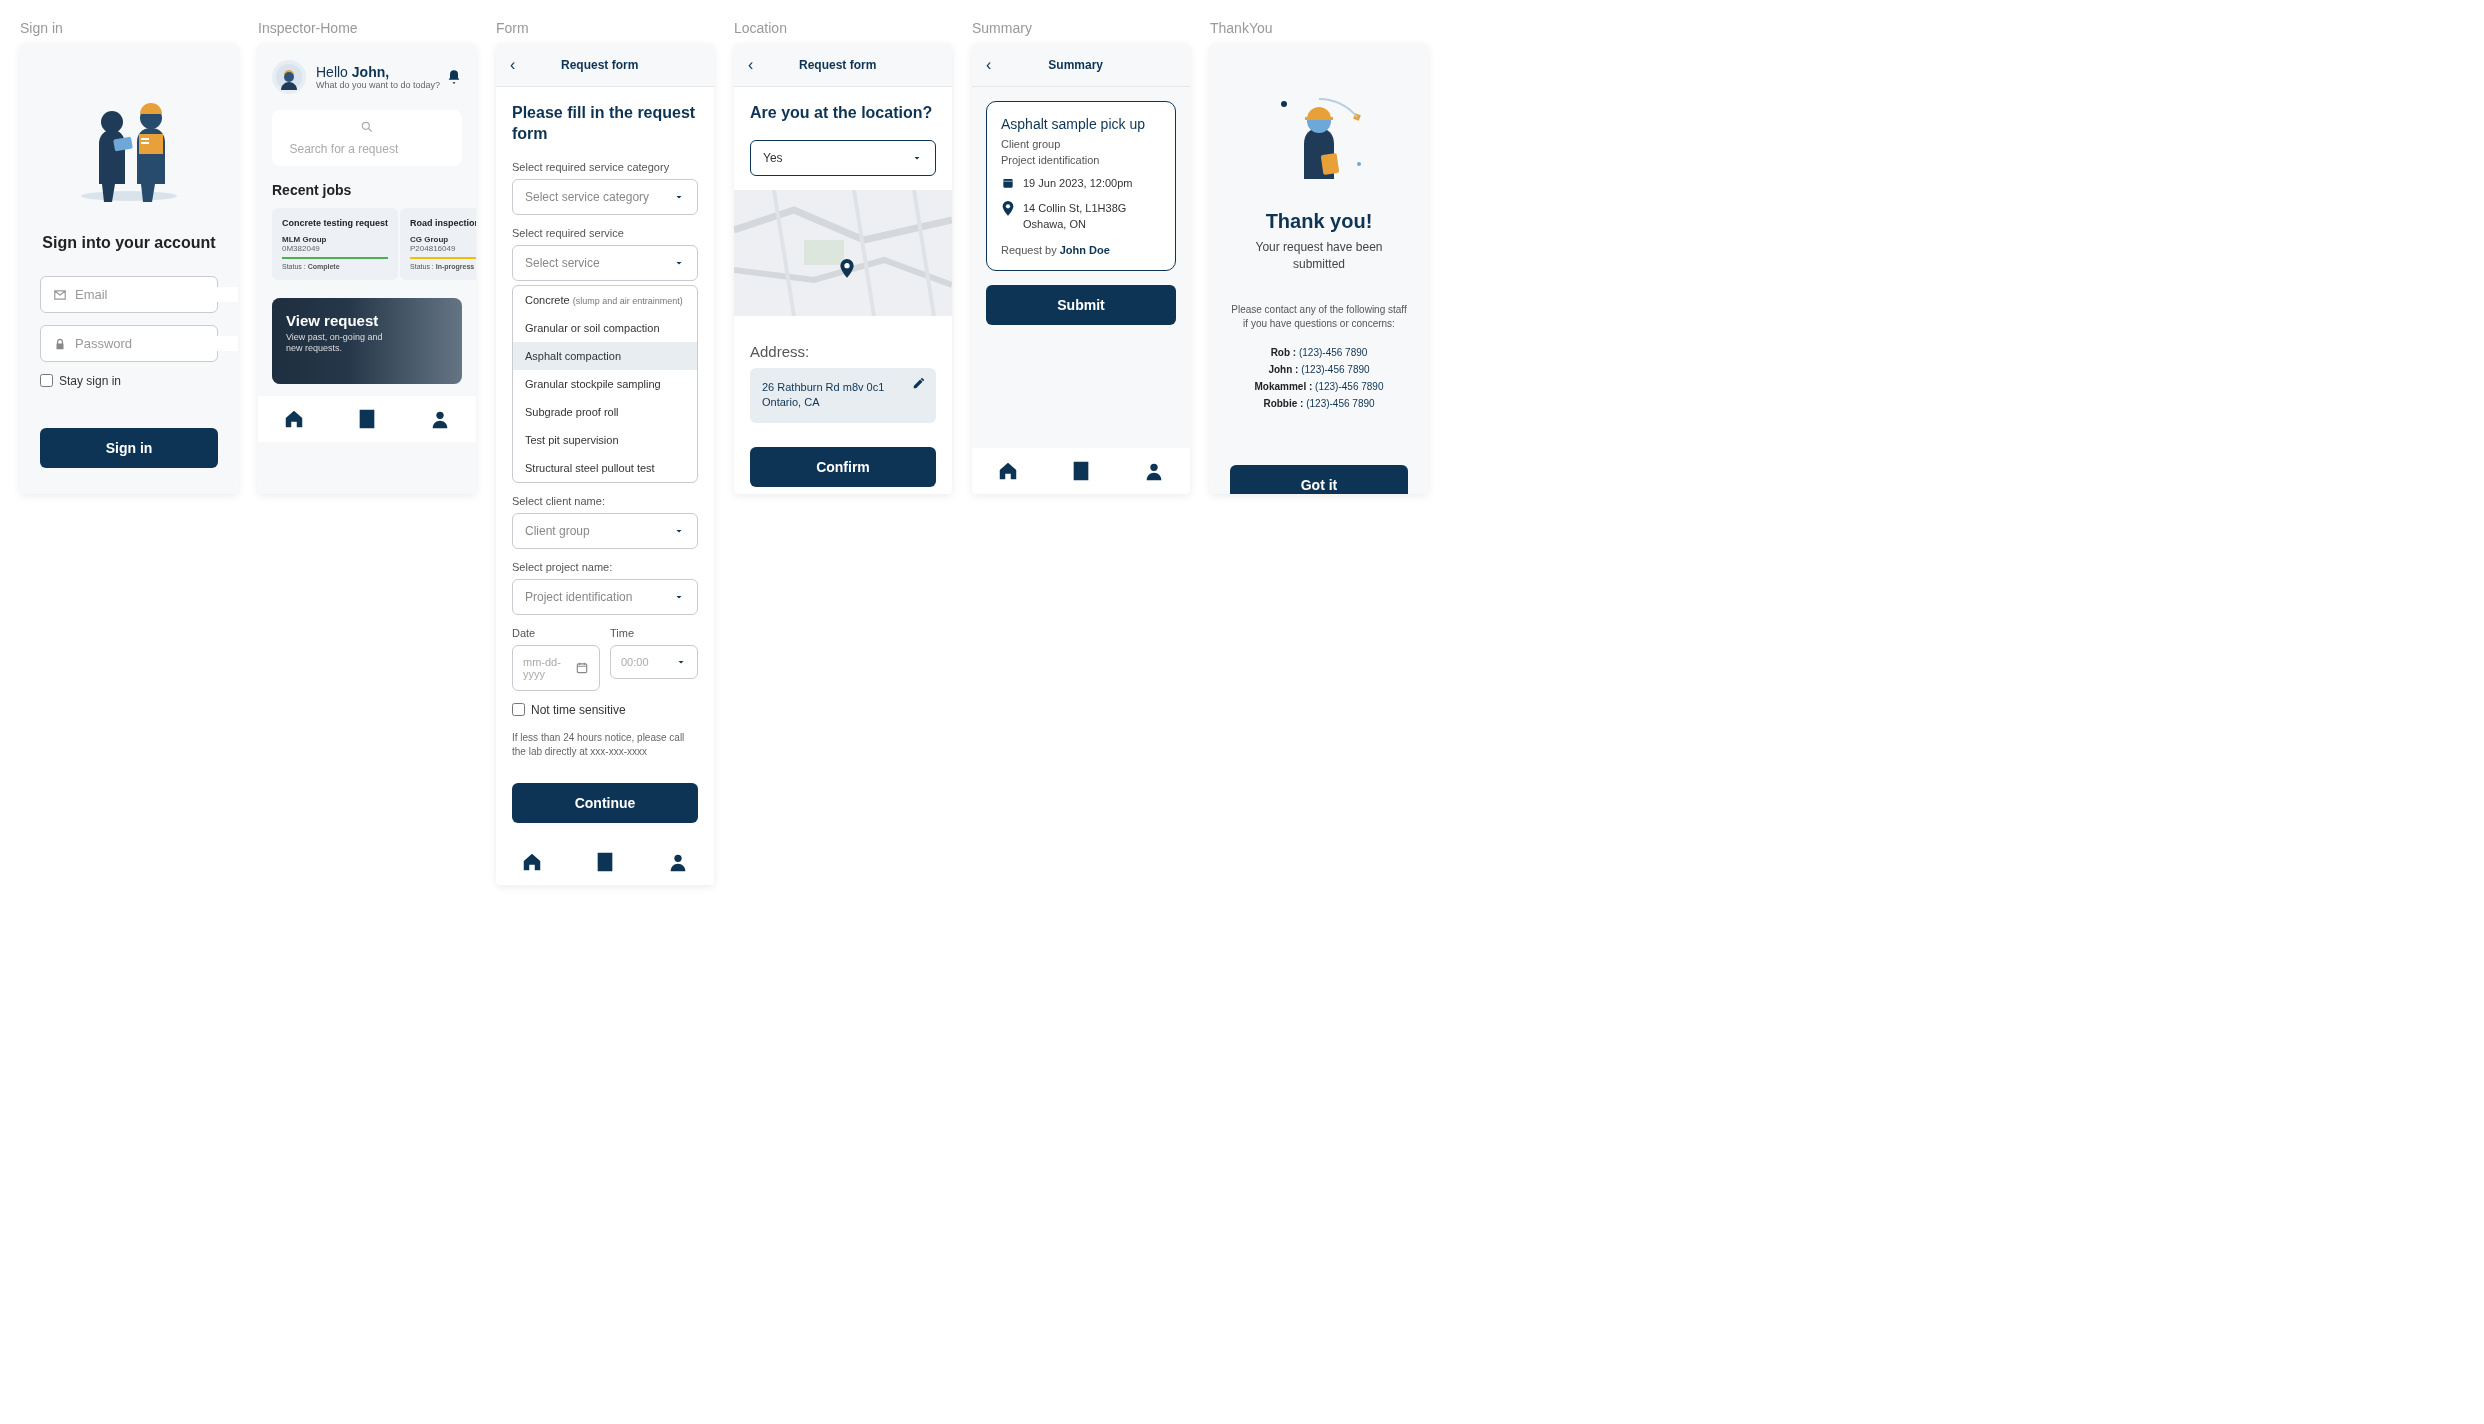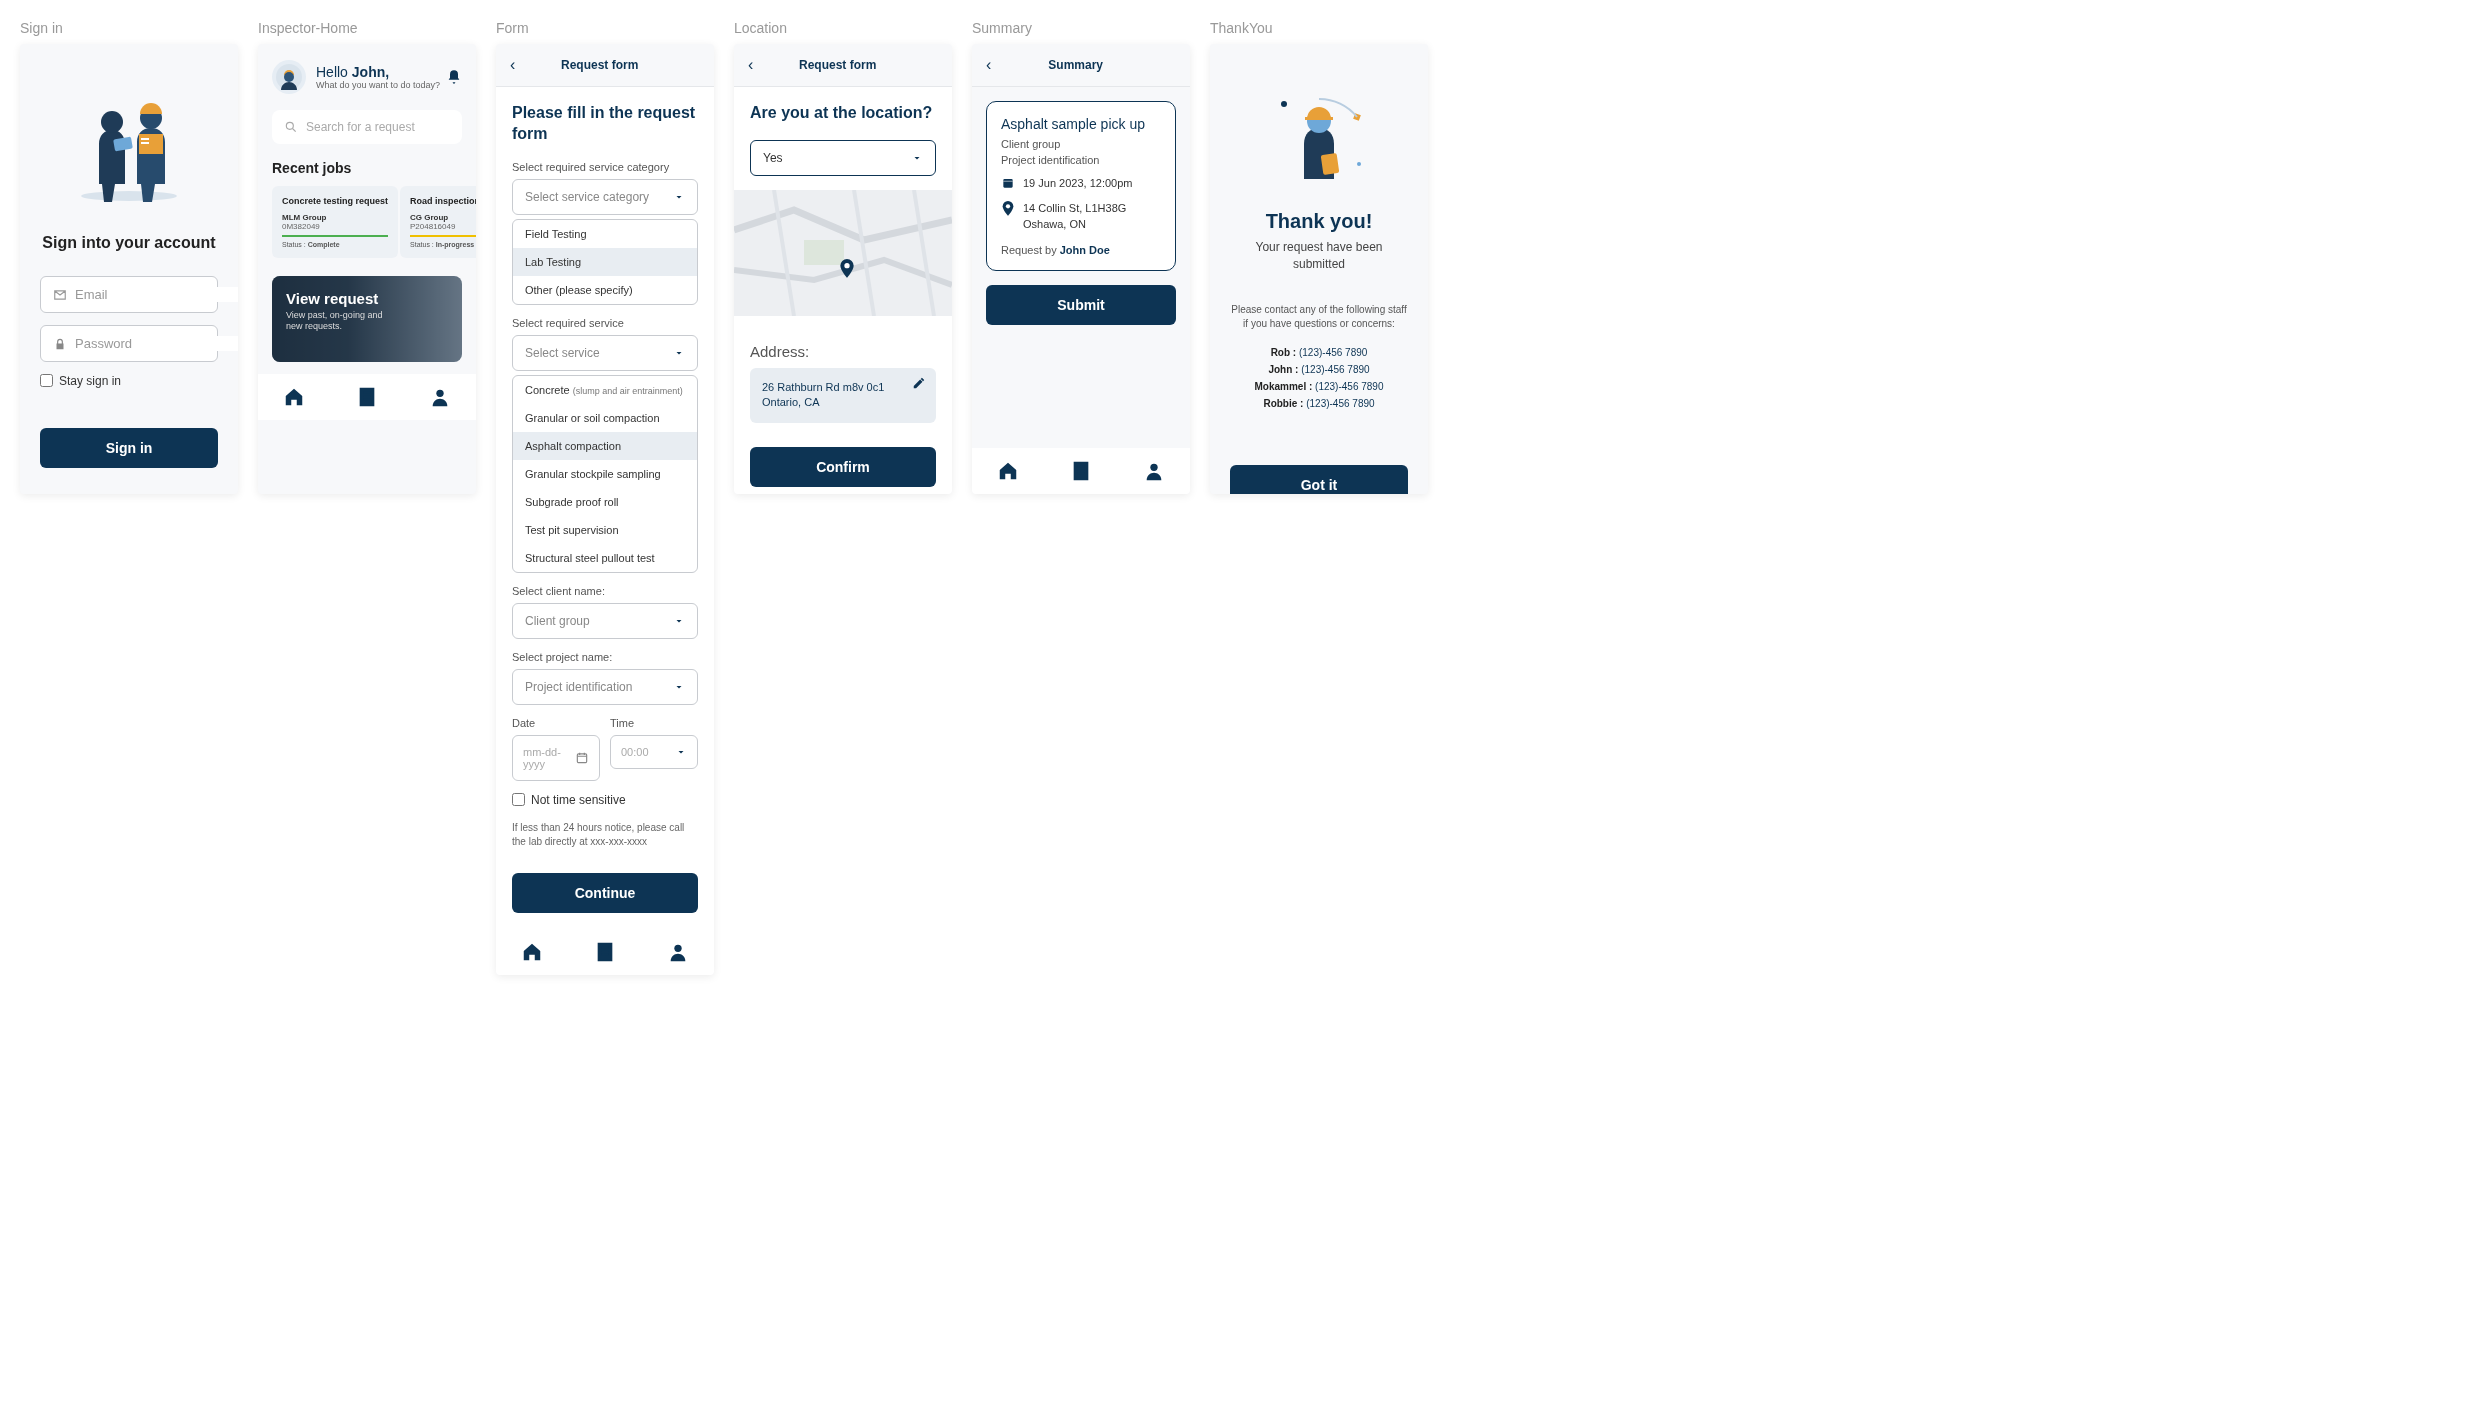--- a/index.html
+++ b/index.html
@@ -21,21 +21,21 @@
 .checkbox-row label { font-size: 12px; color: #333; }
 .primary-btn { background: #0d3454; color: #fff; border: none; border-radius: 6px; width: 100%; padding: 12px; font-size: 14px; font-weight: 600; cursor: pointer; }
 
 
 .home-header { display: flex; align-items: center; justify-content: space-between; padding: 16px 14px 10px; }
 .home-greet { display: flex; align-items: center; gap: 10px; }
 .avatar-circle { width: 34px; height: 34px; border-radius: 50%; background: #e6edf4; display: flex; align-items: center; justify-content: center; }
 .greet-text { font-size: 14px; color: #0d3454; }
 .greet-text strong { font-weight: 700; }
 .greet-sub { font-size: 9px; color: #666; display: block; }
-.search-bar { margin: 6px 14px 16px; background: #fff; border-radius: 8px; padding: 10px 12px; display: flex; align-items: center; gap: 8px; }
+.search-bar { margin: 6px 14px 16px; background: #fff; border-radius: 8px; padding: 10px 12px; display: flex; align-items: center; gap: 8px; flex-direction: column; }
 .search-bar input { border: none; outline: none; flex: 1; font-size: 12px; }
 .search-bar input::placeholder { color: #aaa; }
 .section-title { font-size: 14px; font-weight: 700; color: #222; margin: 0 14px 10px; }
 .jobs-row { display: flex; gap: 2px; padding: 0 14px 18px; overflow: hidden; }
 .job-card { background: #edf1f5; border-radius: 6px; padding: 10px; min-width: 70px; flex-shrink: 0; }
 .job-title { font-size: 9px; font-weight: 700; color: #222; line-height: 1.2; margin-bottom: 6px; }
 .job-group { font-size: 8px; font-weight: 700; color: #333; }
 .job-id { font-size: 8px; color: #666; margin-bottom: 4px; }
 .job-bar { height: 2px; background: #f0c000; margin: 4px 0; }
 .job-bar.green { background: #4caf50; }
@@ -230,25 +230,20 @@
   <div class="form-body">
     <div class="form-heading">Please fill in the request form</div>
 
     <div class="field-label">Select required service category</div>
     <div class="select-box">
       <span class="select-placeholder">Select service category</span>
       <svg class="caret" viewBox="0 0 24 24">
               <path d="M7 10l5 5 5-5z"></path>
             </svg>
     </div>
-    <div class="dropdown-list" id="cat-options">
-            <div class="dropdown-item">Field Testing</div>
-            <div class="dropdown-item hover">Lab Testing</div>
-            <div class="dropdown-item">Other (please specify)</div>
-          </div>
 
     <div class="field-label">Select required service</div>
     <div class="select-box">
       <span class="select-placeholder">Select service</span>
       <svg class="caret" viewBox="0 0 24 24">
               <path d="M7 10l5 5 5-5z"></path>
             </svg>
     </div>
     <div class="dropdown-list" id="svc-options">
             <div class="dropdown-item">Concrete <span class="small">(slump and air entrainment)</span></div>

